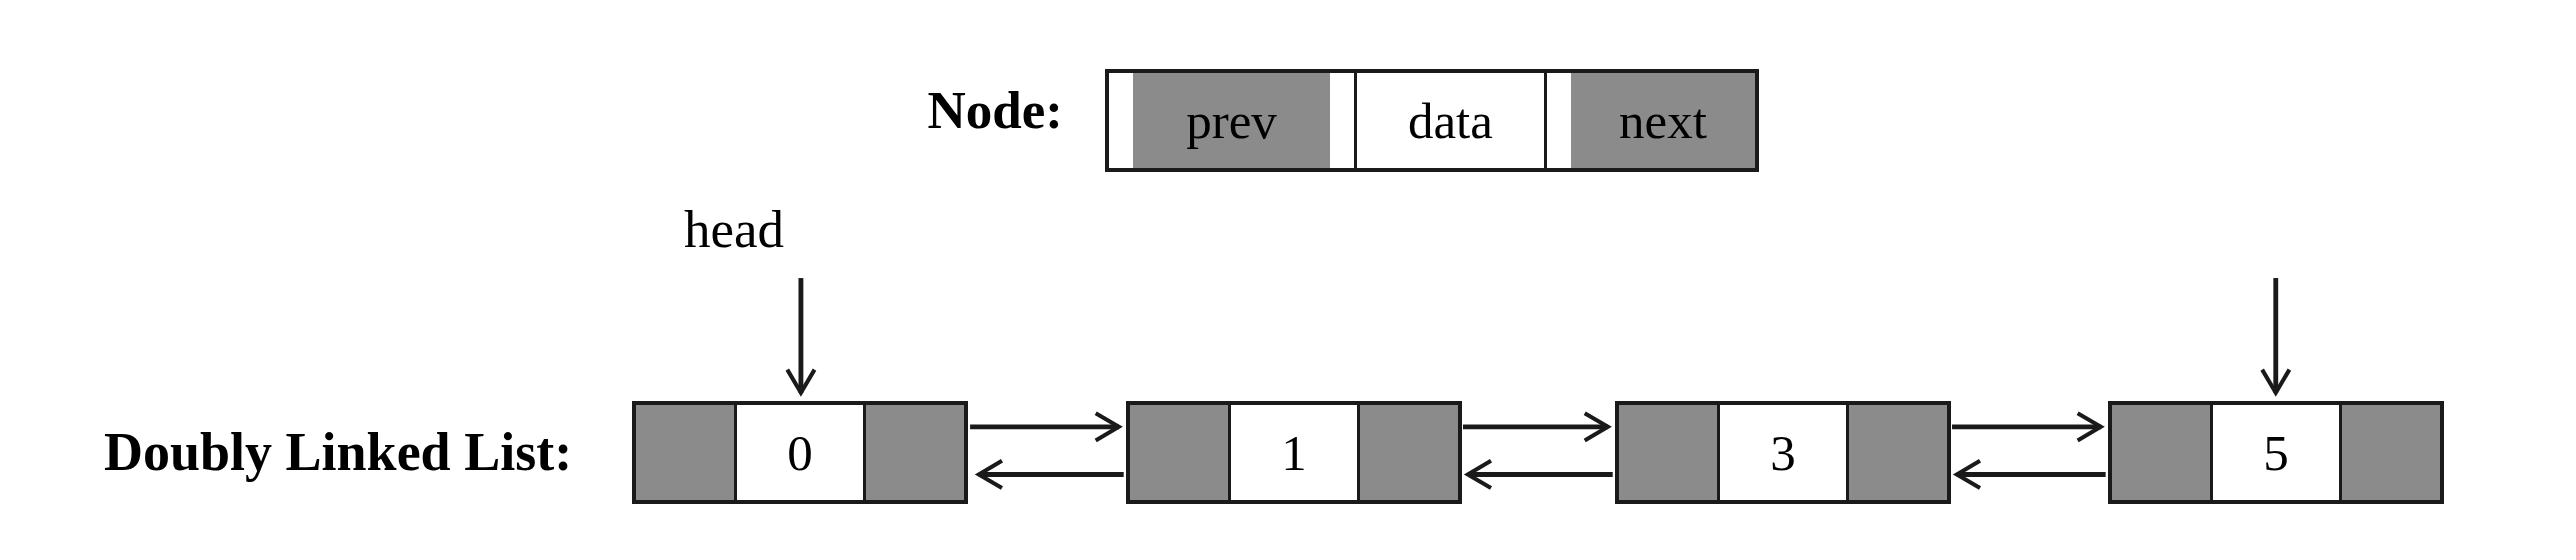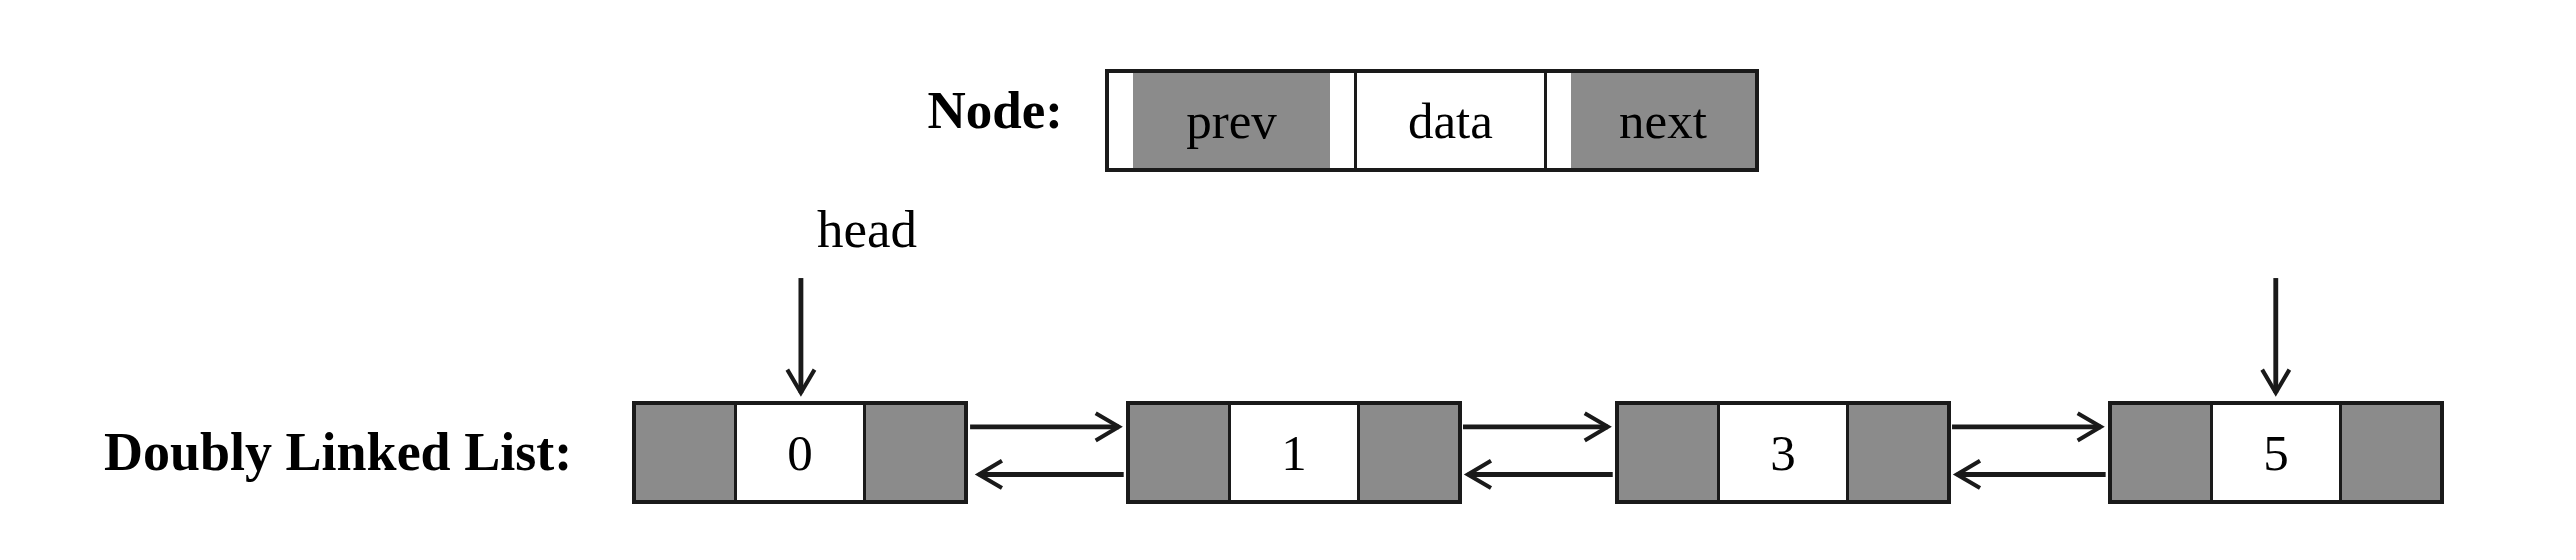--- a/index.html
+++ b/index.html
@@ -59,21 +59,21 @@
   .lnode .c.gray{flex:0 0 30%;background:var(--gray-cell);}
   .lnode .c.white{
     flex:1 1 auto;background:var(--white-cell);
     border-left:3.9px solid var(--border);border-right:3.9px solid var(--border);
     display:flex;align-items:center;justify-content:center;font-size:51px;
   }
   .legend-box .c.prev,.legend-box .c.next{background:var(--gray-cell);}
 
   
   .ptr-label{
-    position:absolute;top:200px;width:233px;text-align:right;
+    position:absolute;top:200px;width:233px;text-align:left;
     font-size:53px;line-height:58px;white-space:nowrap;
   }
   .ptr-label.head{left:684px;}
   .ptr-label.tail{left:2160px;}
 
   
   svg.arrows{position:absolute;left:0;top:0;width:2576px;height:560px;}
   svg.arrows line{stroke:var(--arrow);stroke-width:5;}
   svg.arrows .ah-path{stroke:var(--arrow);fill:none;stroke-width:1.2;stroke-linejoin:miter;stroke-linecap:butt;}
 </style>

